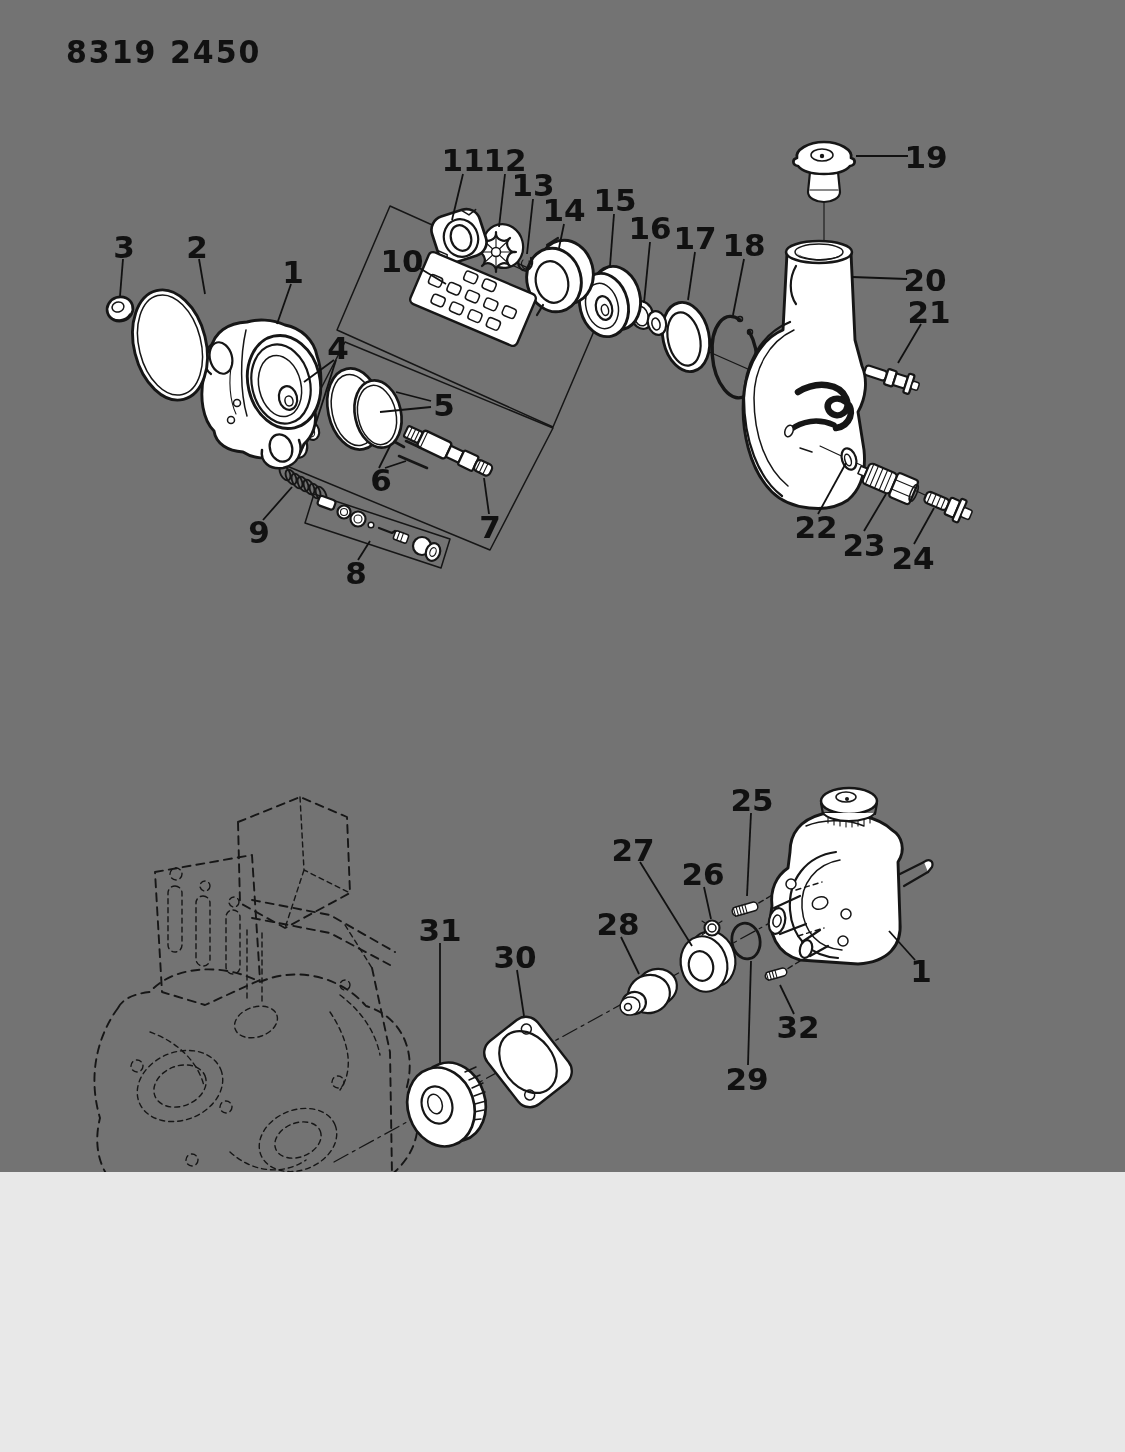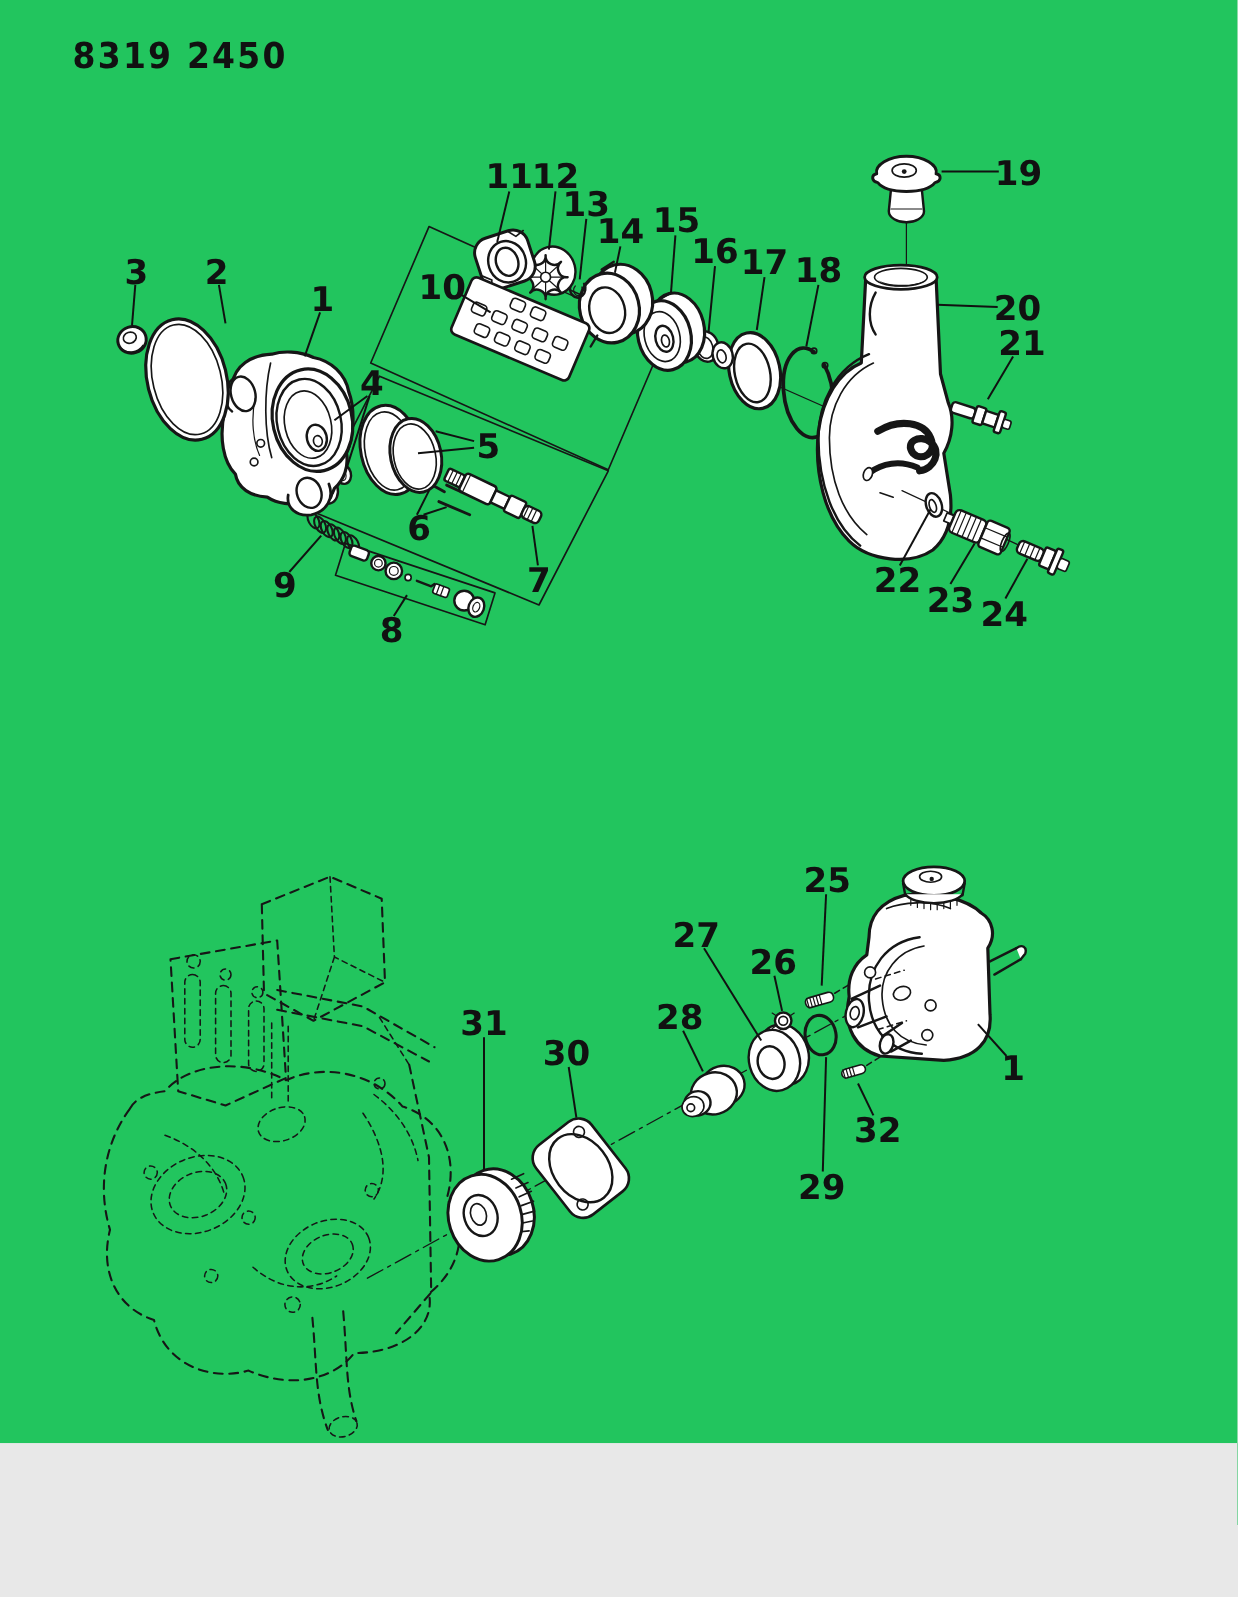--- a/index.html
+++ b/index.html
@@ -1,16 +1,16 @@
 <!DOCTYPE html>
 <html><head>
 <meta charset="utf-8">
 <style>
   html,body{margin:0;padding:0;background:#e8e8e8;}
-  .page{position:relative;width:1125px;height:1312px;background:#22c55e;overflow:hidden;
+  .page{position:relative;width:1125px;height:1172px;background:#737373;overflow:hidden;
         font-family:"DejaVu Sans",sans-serif;}
   .fig-number{position:absolute;left:66px;top:34px;font-size:30px;font-weight:bold;
         letter-spacing:2px;color:#111;transform:scaleY(1.08);}
   svg{position:absolute;left:0;top:0;}
   svg *{vector-effect:none;}
   .ln{stroke:#161616;fill:none;stroke-linecap:round;stroke-linejoin:round;}
   .o{fill:#ffffff;}
   .w3{stroke-width:2.9;} .w2{stroke-width:2.2;} .w1{stroke-width:1.5;} .w0{stroke-width:1.1;}
   .dash{stroke-dasharray:8 6;stroke-width:1.9;}
   .dashf{stroke-dasharray:5 4;stroke-width:1.4;}

